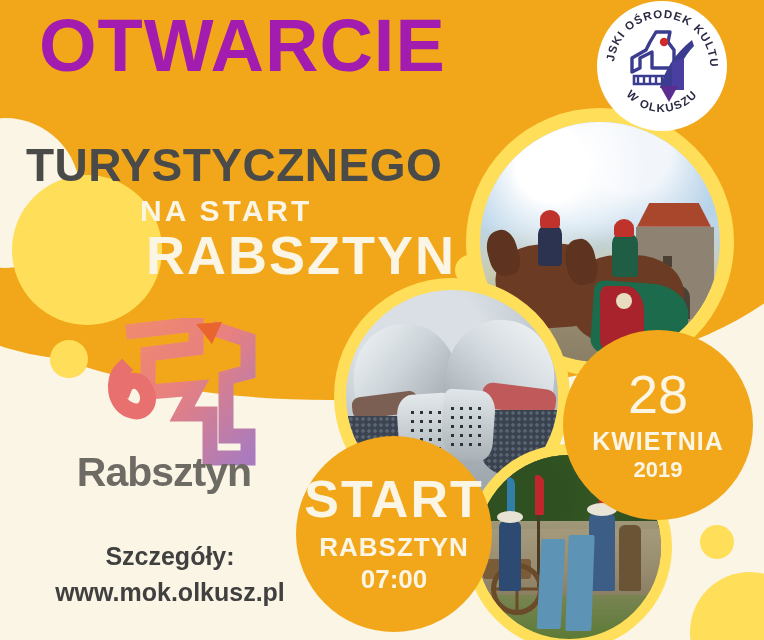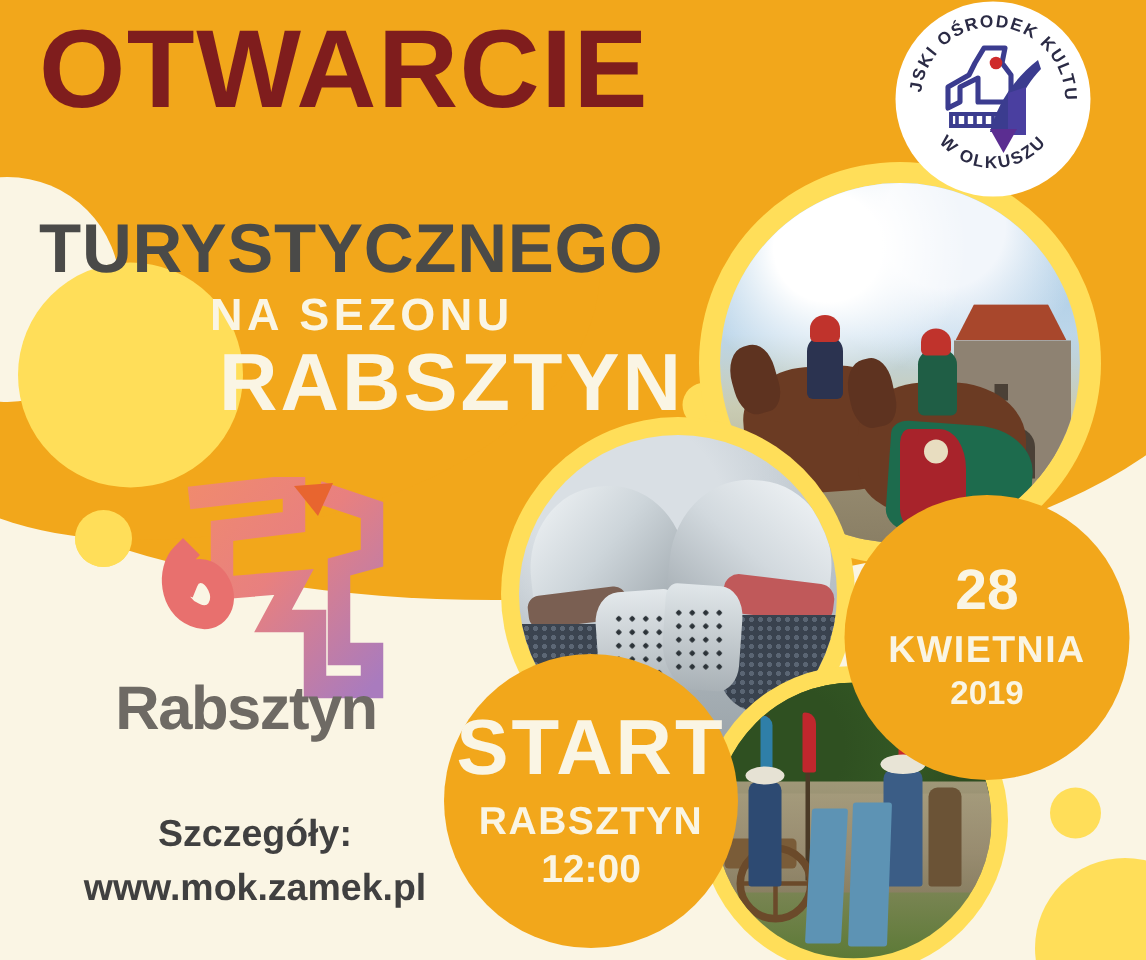--- a/index.html
+++ b/index.html
@@ -157,42 +157,42 @@
   .mok-ring-text svg{width:100%;height:100%;display:block;}
   .mok-emblem{position:absolute;left:26px;top:24px;width:72px;height:76px;}
 
   
   .rab-logo{position:absolute;left:100px;top:318px;width:180px;height:160px;}
   .rab-brand{position:absolute;left:36px;top:452px;width:256px;text-align:center;}
   .rab-name{font-size:41px;font-weight:bold;color:#6E6A64;letter-spacing:-1px;line-height:1;}
   .rab-sub{font-size:24px;color:#8C887F;line-height:1.2;margin-top:2px;}
 
   
-  .t-otwarcie{position:absolute;left:26px;top:10px;font-size:74px;font-weight:bold;
-      color:#7f1d1d;letter-spacing:1px;line-height:.98;}
+  .t-otwarcie{position:absolute;left:39px;top:10px;font-size:74px;font-weight:bold;
+      color:#a21caf;letter-spacing:1px;line-height:.98;}
   .t-sezonu{position:absolute;left:26px;top:84px;font-size:56px;font-weight:bold;
       color:#4A4A48;letter-spacing:1px;line-height:1;}
   .t-turyst{position:absolute;left:26px;top:142px;font-size:46px;font-weight:bold;
       color:#4A4A48;letter-spacing:.5px;line-height:1;}
   .t-nazamku{position:absolute;left:140px;top:196px;font-size:30px;font-weight:bold;
       color:#FAF5E4;letter-spacing:3px;line-height:1;}
   .t-rabsztyn{position:absolute;left:146px;top:228px;font-size:54px;font-weight:bold;
       color:#FAF5E4;letter-spacing:2px;line-height:1;}
 
   .c-start{left:296px;top:436px;width:196px;height:196px;}
   .start-wrap{position:absolute;left:296px;top:436px;width:196px;height:196px;
       display:flex;flex-direction:column;align-items:center;justify-content:center;color:#FAF5E4;}
   .start-big{font-size:52px;font-weight:bold;letter-spacing:2px;line-height:1;}
   .start-mid{font-size:26px;font-weight:bold;letter-spacing:1px;line-height:1.25;margin-top:6px;}
   .start-time{font-size:26px;font-weight:bold;line-height:1.2;}
 
   .c-date{left:563px;top:330px;width:190px;height:190px;}
   .date-wrap{position:absolute;left:563px;top:330px;width:190px;height:190px;
       display:flex;flex-direction:column;align-items:center;justify-content:center;color:#FAF5E4;}
-  .date-day{font-size:38px;font-weight:bold;line-height:1;text-align:right;}
+  .date-day{font-size:54px;font-weight:normal;line-height:1;text-align:right;}
   .date-month{font-size:25px;font-weight:bold;letter-spacing:1px;line-height:1.3;margin-top:4px;}
   .date-year{font-size:22px;font-weight:bold;line-height:1.2;}
 
   .details{position:absolute;left:20px;top:540px;width:300px;text-align:center;color:#404040;}
   .det-label{font-size:25px;font-weight:bold;line-height:1.3;}
   .det-url{font-size:25px;font-weight:bold;line-height:1.3;margin-top:3px;}
 </style>
 </head>
 <body>
 
@@ -207,21 +207,21 @@
 
   <div class="blob-orange"></div>
   <div class="blob-orange-2"></div>
   <div class="notch-cream"></div>
   <div class="circ c-lightyellow dec-y1"></div>
   <div class="circ c-lightyellow dec-y2"></div>
   <div class="circ c-lightyellow dec-y5"></div>
 
   <div class="t-otwarcie">OTWARCIE</div>
   <div class="t-turyst">TURYSTYCZNEGO</div>
-  <div class="t-nazamku">NA SEZONU</div>
+  <div class="t-nazamku">NA START</div>
   <div class="t-rabsztyn">RABSZTYN</div>
 
   <div class="photo-ring ph-knights-ring"></div>
   <div class="photo ph-knights">
     <div class="knights-sky"></div>
     <div class="knights-ground"></div>
     <div class="castle"></div>
     <div class="castle-roof"></div>
     <div class="castle-win"></div>
     <div class="castle-gate"></div>
@@ -278,21 +278,21 @@
   <div class="date-wrap">
     <div class="date-day">28</div>
     <div class="date-month">KWIETNIA</div>
     <div class="date-year">2019</div>
   </div>
 
   <div class="circ c-orange c-start"></div>
   <div class="start-wrap">
     <div class="start-big">START</div>
     <div class="start-mid">RABSZTYN</div>
-    <div class="start-time">12:00</div>
+    <div class="start-time">07:00</div>
   </div>
 
   <div class="rab-logo">
     <svg viewBox="0 0 180 160" width="180" height="160" aria-hidden="true">
       <defs>
         <linearGradient id="rabGrad" x1="0" y1="0" x2="1" y2="1">
           <stop offset="0%" stop-color="#F08A6E"></stop>
           <stop offset="45%" stop-color="#E8807F"></stop>
           <stop offset="100%" stop-color="#A97BBE"></stop>
         </linearGradient>
@@ -301,21 +301,21 @@
       <path d="M96 6 L122 4 L112 26 Z" fill="#E8652F"></path>
       <path d="M22 52 C12 62 14 86 30 92 C44 98 52 84 46 72 C40 60 28 60 24 70" fill="none" stroke="#E8706E" stroke-width="16" stroke-linecap="square"></path>
     </svg>
   </div>
   <div class="rab-brand">
     <div class="rab-name">Rabsztyn</div>
   </div>
 
   <div class="details">
     <div class="det-label">Szczegóły:</div>
-    <div class="det-url">www.mok.zamek.pl</div>
+    <div class="det-url">www.mok.olkusz.pl</div>
   </div>
 
   <div class="mok-logo">
     <div class="mok-ring-text">
       <svg viewBox="0 0 124 124" aria-hidden="true">
         <defs>
           <path id="arcTop" d="M 14 62 A 48 48 0 0 1 110 62"></path>
           <path id="arcBot" d="M 16 62 A 46 46 0 0 0 108 62"></path>
         </defs>
         <text font-family="Liberation Sans, sans-serif" font-size="11.5" font-weight="bold" fill="#2b2b45" letter-spacing="1.1">

